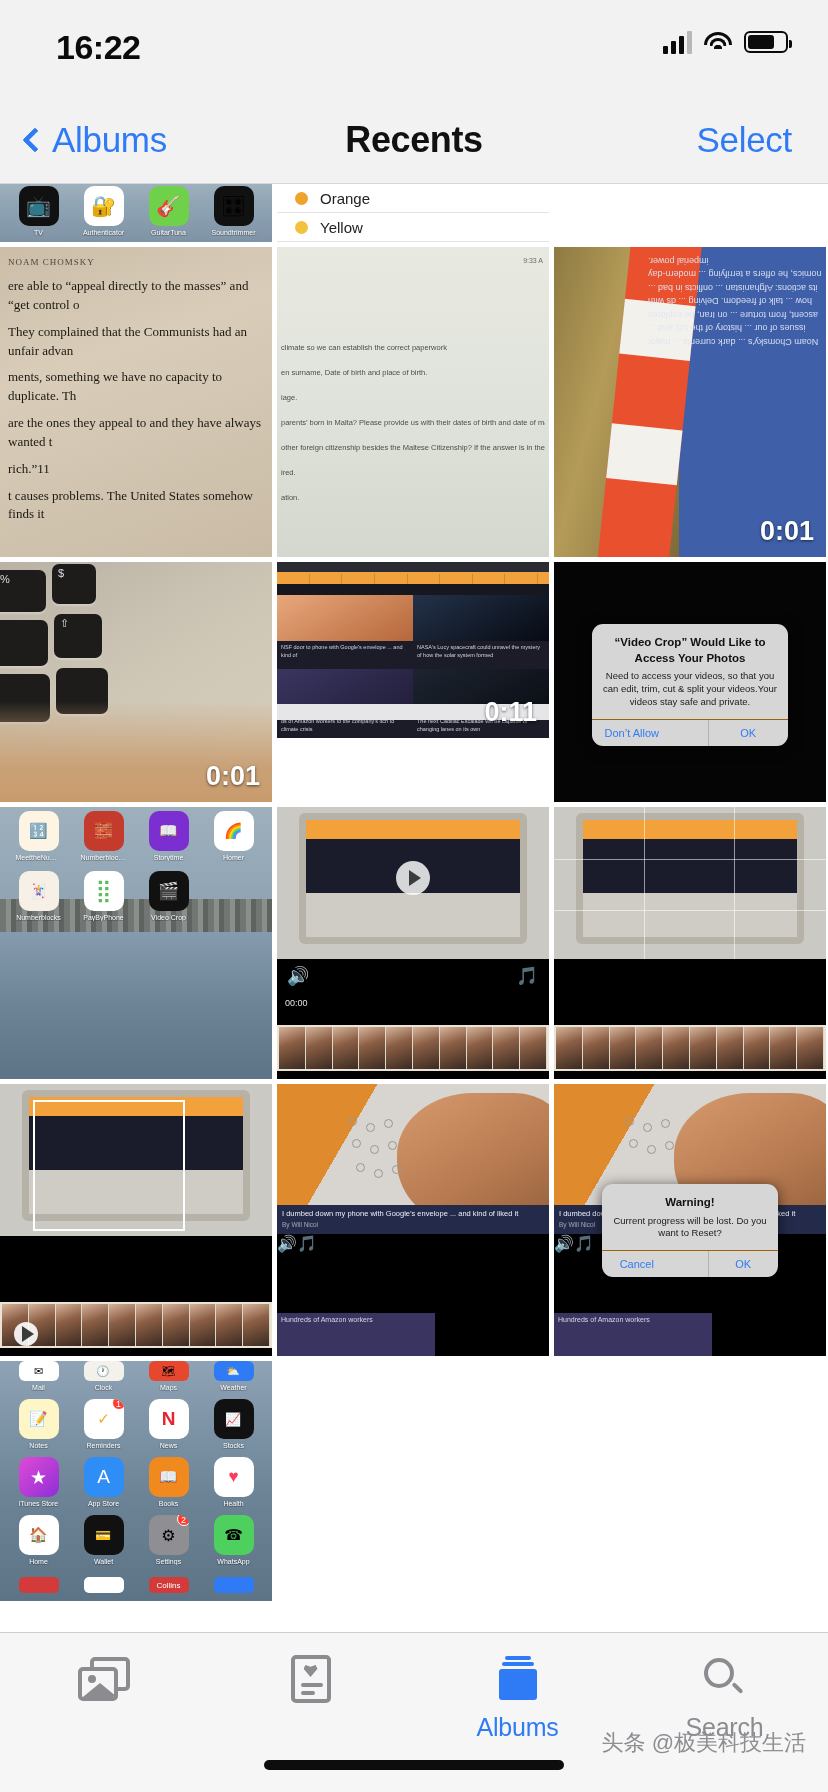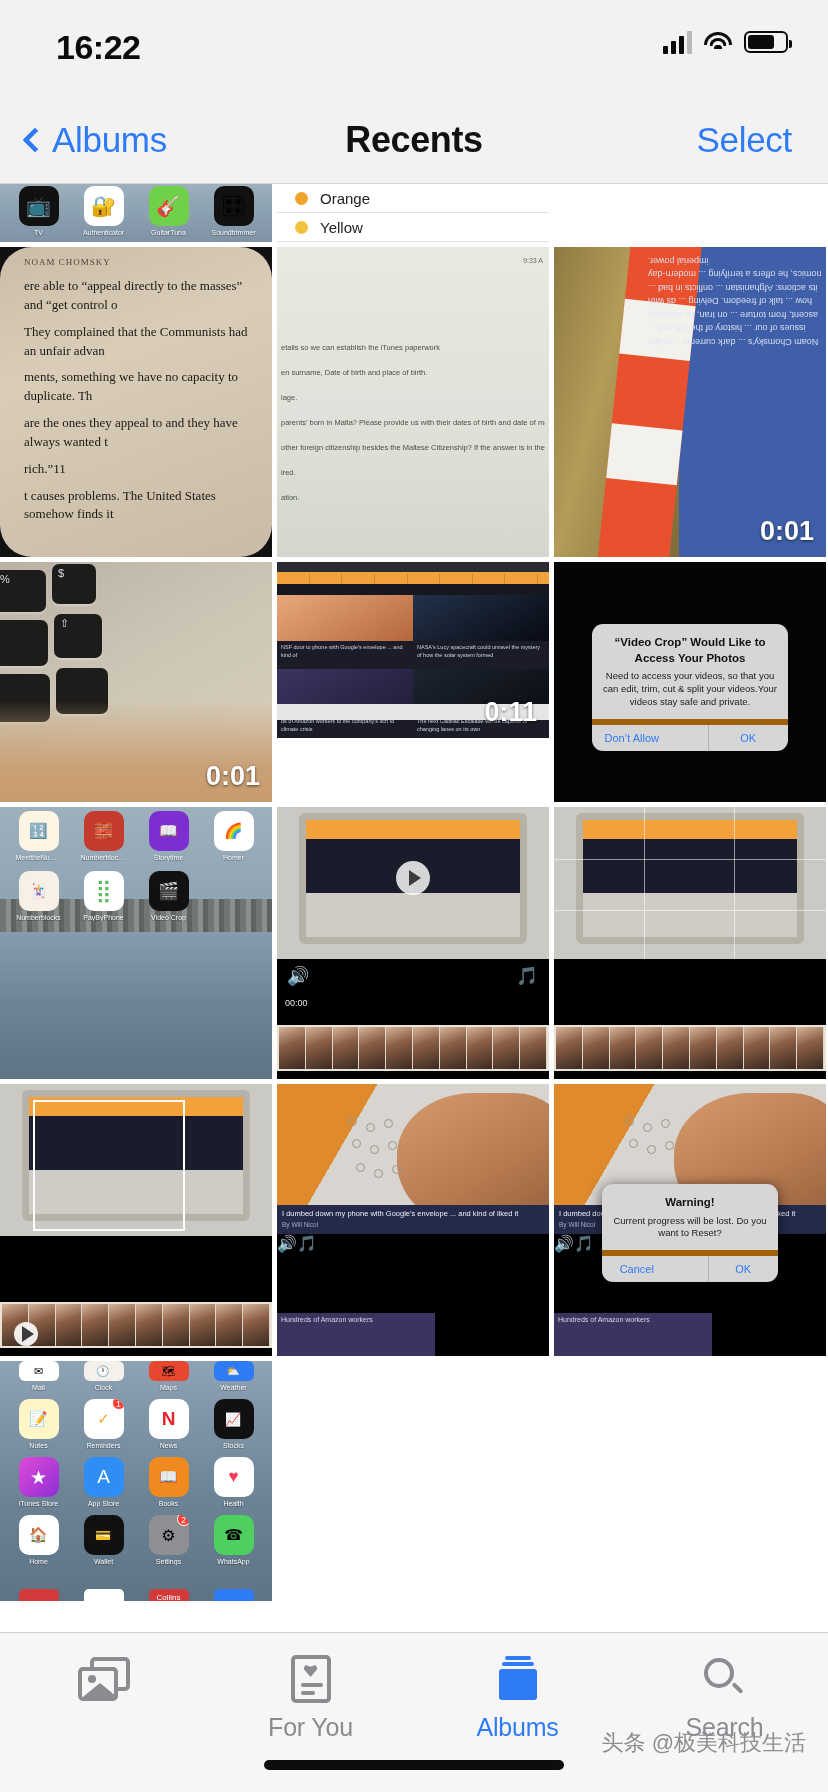--- a/index.html
+++ b/index.html
@@ -92,21 +92,21 @@
     color:#fff; font-size:27px; font-weight:600;
     text-shadow:0 1px 3px rgba(0,0,0,.6);
   }
 
   
   .ph{ width:100%; height:100%; position:relative; overflow:hidden; }
 
   
   .book-page{
     background:linear-gradient(160deg,#cbbda8 0%,#d9cdb9 35%,#c9bba6 100%);
-    padding:10px 24px; font-family:"Liberation Serif", serif; color:#1c1913;border-radius:32px;
+    padding:10px 8px; font-family:"Liberation Serif", serif; color:#1c1913;
   }
   .book-page .hdr{ font-size:9px; letter-spacing:1px; opacity:.75; margin-bottom:10px;}
   .book-page p{ font-size:13px; line-height:1.45; margin-bottom:8px; }
 
   
   .screen-doc{
     background:linear-gradient(180deg,#e8eae2 0%,#dfe2da 55%,#d3d7cd 100%);
     position:relative;
   }
   .screen-doc .lines{ position:absolute; left:4px; right:4px; top:96px; }
@@ -170,21 +170,21 @@
   .blackvid{ background:#050505; position:relative; }
   .alert{
     position:absolute; left:50%; transform:translateX(-50%);
     width:196px; background:#d6d6d6; border-radius:11px;
     overflow:hidden; box-shadow:0 2px 14px rgba(0,0,0,.6);
     font-family:"Liberation Sans", sans-serif;
   }
   .alert .body{ padding:11px 10px 10px; text-align:center; }
   .alert .t{ font-size:11.5px; font-weight:700; color:#111; line-height:1.35; }
   .alert .m{ font-size:9.5px; color:#1b1b1b; line-height:1.36; margin-top:4px; }
-  .alert .btns{ display:flex; border-top:6px solid #a16207;gap:36px; }
+  .alert .btns{ display:flex; border-top:1px solid #a16207;gap:36px; }
   .alert .btns div{
     flex:1; text-align:center; padding:7px 0;
     font-size:11px; color:#2f7bf6; cursor:pointer;
   }
   .alert .btns div + div{ border-left:1px solid #b2b2b2; }
 
   
   .home{
     background:linear-gradient(180deg,#9fb0bd 0%,#8fa4b4 35%,#7f93a6 100%);
     position:relative; overflow:hidden;
@@ -452,21 +452,21 @@
         <p>rich.”11</p>
         <p>t causes problems. The United States somehow finds it</p>
 
       </div>
     </div>
 
     <div class="cell tall">
       <div class="ph screen-doc">
         <div class="stamp">9:33 A</div>
         <div class="lines">
-          <div>etails so we can establish the iTunes paperwork</div>
+          <div>climate so we can establish the correct paperwork</div>
           <div>en surname, Date of birth and place of birth.</div>
           <div>iage.</div>
           <div>parents’ born in Malta?  Please provide us with their dates of birth and date of marriage.</div>
           <div>other foreign citizenship besides the Maltese Citizenship? If the answer is in the affirmative, ki</div>
           <div>ired.</div>
           <div>ation.</div>
         </div>
       </div>
     </div>
 
@@ -802,21 +802,21 @@
             </div>
           <div class="app">
               <div class="sq" style="background:#8e8e93;font-size:16px">⚙<span class="badge">2</span></div>
               <div class="lb">Settings</div>
             </div>
           <div class="app">
               <div class="sq" style="background:#4ed05f;font-size:15px">☎</div>
               <div class="lb">WhatsApp</div>
             </div>
         </div>
-        <div class="iconrow" style="position:relative;margin-top:20px">
+        <div class="iconrow" style="position:relative;margin-top:8px">
           <div class="app">
               <div class="sq" style="background:#d33b3b;height:16px;border-radius:5px"></div>
             </div>
           <div class="app">
               <div class="sq" style="background:#fff;height:16px;border-radius:5px"></div>
             </div>
           <div class="app">
               <div class="sq" style="background:#d33b3b;height:16px;border-radius:5px;color:#fff;font-size:8px">Collins</div>
             </div>
           <div class="app">
@@ -843,21 +843,20 @@
     </div>
   </div>
   <div class="tab">
     <div class="ic">
       <div class="foryou-ic">
           <div class="hh"></div>
           <i class="l1"></i>
           <i class="l2"></i>
         </div>
     </div>
-    <div class="lb">For You</div>
   </div>
   <div class="tab active">
     <div class="ic">
       <div class="albums-ic">
           <i class="s1"></i>
           <i class="s2"></i>
           <i class="s3"></i>
         </div>
     </div>
     <div class="lb">Albums</div>

